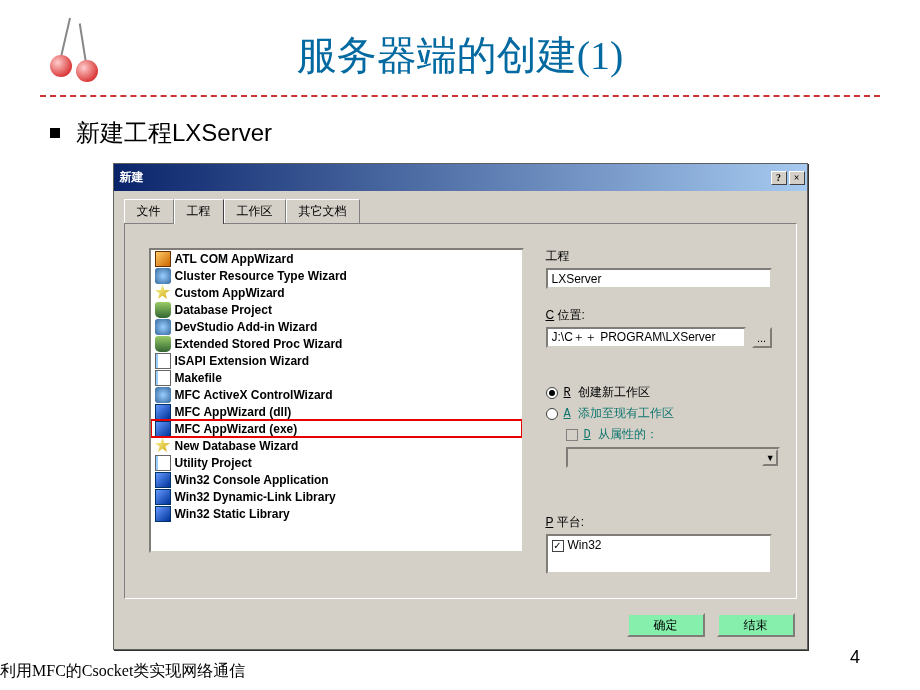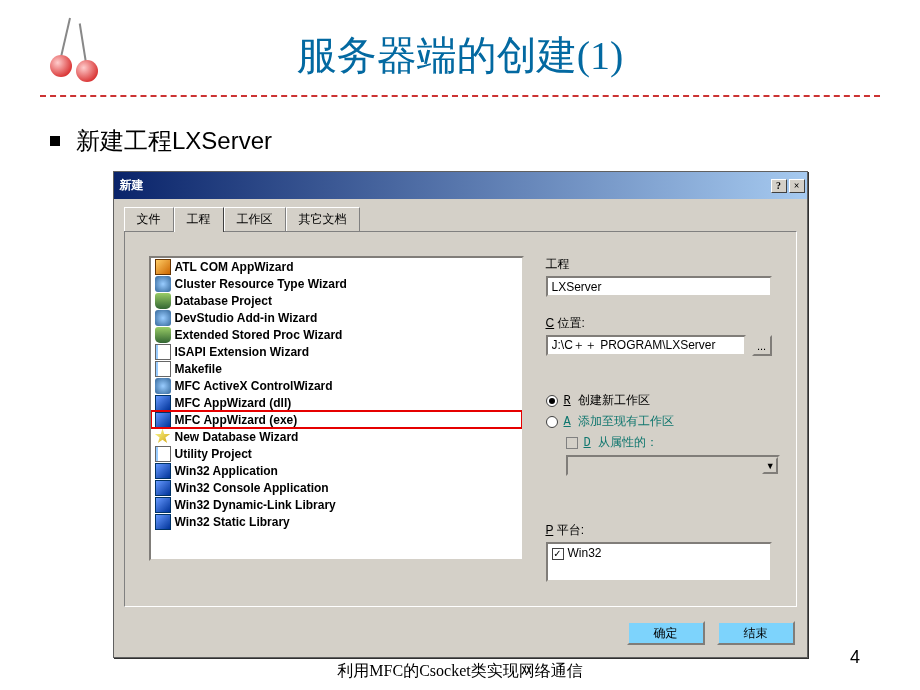--- a/index.html
+++ b/index.html
@@ -11,21 +11,21 @@
 .cherry { width: 22px; height: 22px; border-radius: 50%; background: radial-gradient(circle at 35% 35%, #ffcccc, #cc0000); position: absolute; }
 .cherry.c1 { left: 0; top: 40px; }
 .cherry.c2 { left: 26px; top: 45px; }
 .stem { position: absolute; width: 2px; height: 40px; background: #888; transform-origin: bottom; }
 .stem.s1 { left: 10px; top: 2px; transform: rotate(13deg); }
 .stem.s2 { left: 35px; top: 8px; transform: rotate(-9deg); }
 
 .title { text-align: center; font-size: 40px; font-weight: normal; padding-top: 28px; color: #0369a1; font-family: "SimSun", serif; }
 .divider { margin: 12px 40px 0 40px; border-top: 2px dashed #cc3333; }
 
-.bullet { margin: 28px 0 14px 50px; font-size: 24px; display: flex; align-items: center; }
+.bullet { margin: 20px 0 14px 50px; font-size: 24px; display: flex; align-items: center; }
 .bullet .sq { width: 10px; height: 10px; background: #000; margin-right: 16px; }
 
 .dialog { margin: 0 auto; width: 695px; background: #d4d0c8; border: 1px solid #606060; box-shadow: 1px 1px 0 #303030; font-family: "SimSun", Tahoma, sans-serif; font-size: 12px; }
 .titlebar { background: linear-gradient(to right, #0a246a, #a6caf0); color: #fff; height: 27px; display: flex; align-items: center; justify-content: space-between; padding: 0 2px 0 6px; font-weight: bold; }
 .titlebar-btns { display: flex; gap: 2px; }
 .tbbtn { width: 16px; height: 14px; background: #d4d0c8; border: 1px solid #fff; border-right-color: #404040; border-bottom-color: #404040; color: #000; text-align: center; line-height: 12px; font-family: Tahoma; font-size: 10px; font-weight: bold; }
 
 .tabs { display: flex; padding: 8px 10px 0 10px; }
 .tab { padding: 3px 12px; border: 1px solid #808080; border-bottom: none; background: #d4d0c8; margin-right: 0; border-top-color: #fff; border-left-color: #fff; position: relative; }
 .tab.active { background: #d4d0c8; z-index: 2; margin-bottom: -1px; padding-bottom: 4px; border-right-color: #404040; }
@@ -56,23 +56,23 @@
 .radio { width: 12px; height: 12px; border-radius: 50%; border: 1px solid #404040; background: #fff; margin-right: 6px; position: relative; }
 .radio.checked::after { content: ""; position: absolute; width: 6px; height: 6px; background: #000; border-radius: 50%; top: 2px; left: 2px; }
 .checkbox { width: 12px; height: 12px; border: 1px solid #808080; background: #d4d0c8; margin: 0 6px 0 20px; }
 .dropdown { width: 95%; height: 21px; border: 2px inset #d4d0c8; background: #d4d0c8; margin: 4px 0 0 20px; display: flex; justify-content: flex-end; }
 .ddarrow { width: 16px; background: #d4d0c8; border: 2px outset #d4d0c8; text-align: center; font-size: 9px; line-height: 14px; }
 
 .platformbox { width: 100%; height: 40px; border: 2px inset #d4d0c8; background: #fff; padding: 2px 4px; font-size: 12px; }
 .check { display: inline-block; width: 12px; height: 12px; border: 1px solid #404040; background: #fff; text-align: center; line-height: 10px; font-size: 10px; margin-right: 4px; }
 
 .btnrow { display: flex; justify-content: flex-end; gap: 12px; padding: 6px 12px 12px 0; }
-.winbtn { width: 78px; height: 24px; background: #7dd3fc; border: 2px outset #d4d0c8; font-size: 12px; font-family: inherit; }
-
-.footer { position: absolute; bottom: 8px; width: 100%; text-align: center; font-size: 16px; font-family: "SimSun"; }
+.winbtn { width: 78px; height: 24px; background: #86efac; border: 2px outset #d4d0c8; font-size: 12px; font-family: inherit; }
+
+.footer { position: absolute; bottom: 8px; width: 100%; text-align: left; font-size: 16px; font-family: "SimSun"; }
 .pagenum { position: absolute; right: 60px; bottom: 22px; font-size: 18px; }
 </style>
 </head>
 <body>
 
 <div class="slide">
   <div class="decor">
     <div class="stem s1"></div>
       <div class="stem s2"></div>
     <div class="cherry c1"></div>
@@ -107,20 +107,24 @@
       <div class="listbox">
         <div class="listitem">
             <span class="icon ic-box"></span>
             <span>ATL COM AppWizard</span>
           </div>
         <div class="listitem">
             <span class="icon ic-gear"></span>
             <span>Cluster Resource Type Wizard</span>
           </div>
         <div class="listitem">
+            <span class="icon ic-star"></span>
+            <span>Custom AppWizard</span>
+          </div>
+        <div class="listitem">
             <span class="icon ic-db"></span>
             <span>Database Project</span>
           </div>
         <div class="listitem">
             <span class="icon ic-gear"></span>
             <span>DevStudio Add-in Wizard</span>
           </div>
         <div class="listitem">
             <span class="icon ic-db"></span>
             <span>Extended Stored Proc Wizard</span>
@@ -145,24 +149,20 @@
             <span class="icon ic-app"></span>
             <span>MFC AppWizard (exe)</span>
           </div>
         <div class="listitem">
             <span class="icon ic-star"></span>
             <span>New Database Wizard</span>
           </div>
         <div class="listitem">
             <span class="icon ic-file"></span>
             <span>Utility Project</span>
-          </div>
-        <div class="listitem">
-            <span class="icon ic-app"></span>
-            <span>Win32 Application</span>
           </div>
         <div class="listitem">
             <span class="icon ic-app"></span>
             <span>Win32 Console Application</span>
           </div>
         <div class="listitem">
             <span class="icon ic-app"></span>
             <span>Win32 Dynamic-Link Library</span>
           </div>
         <div class="listitem">

